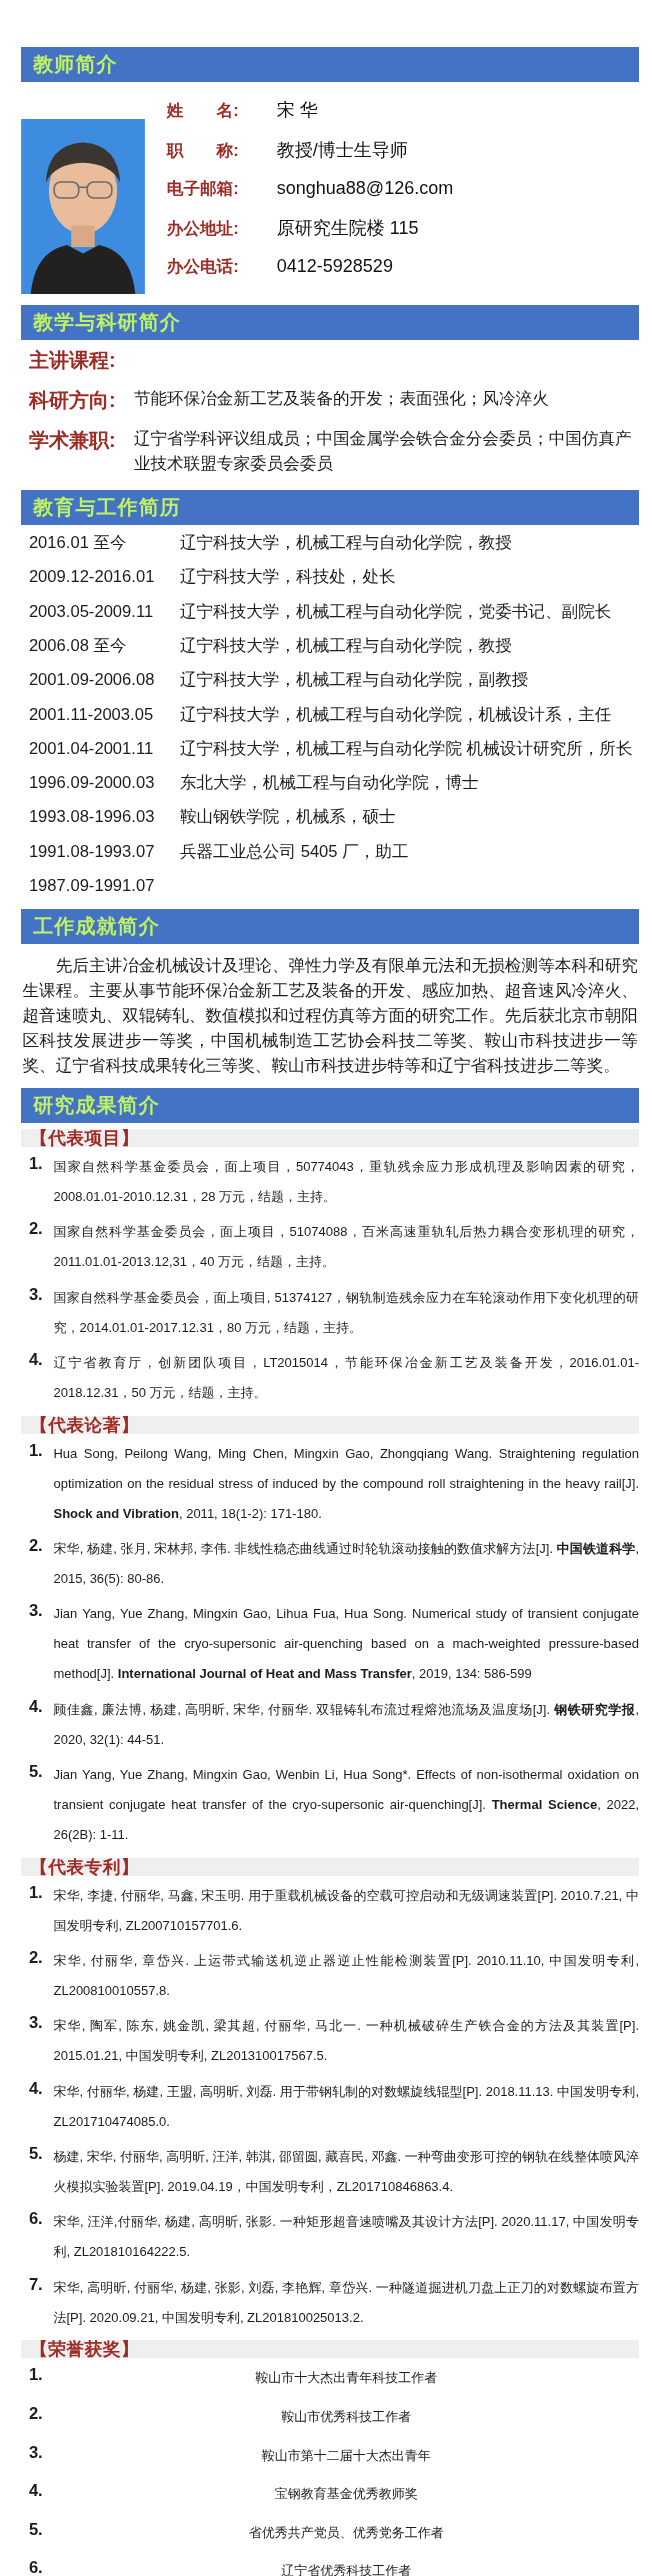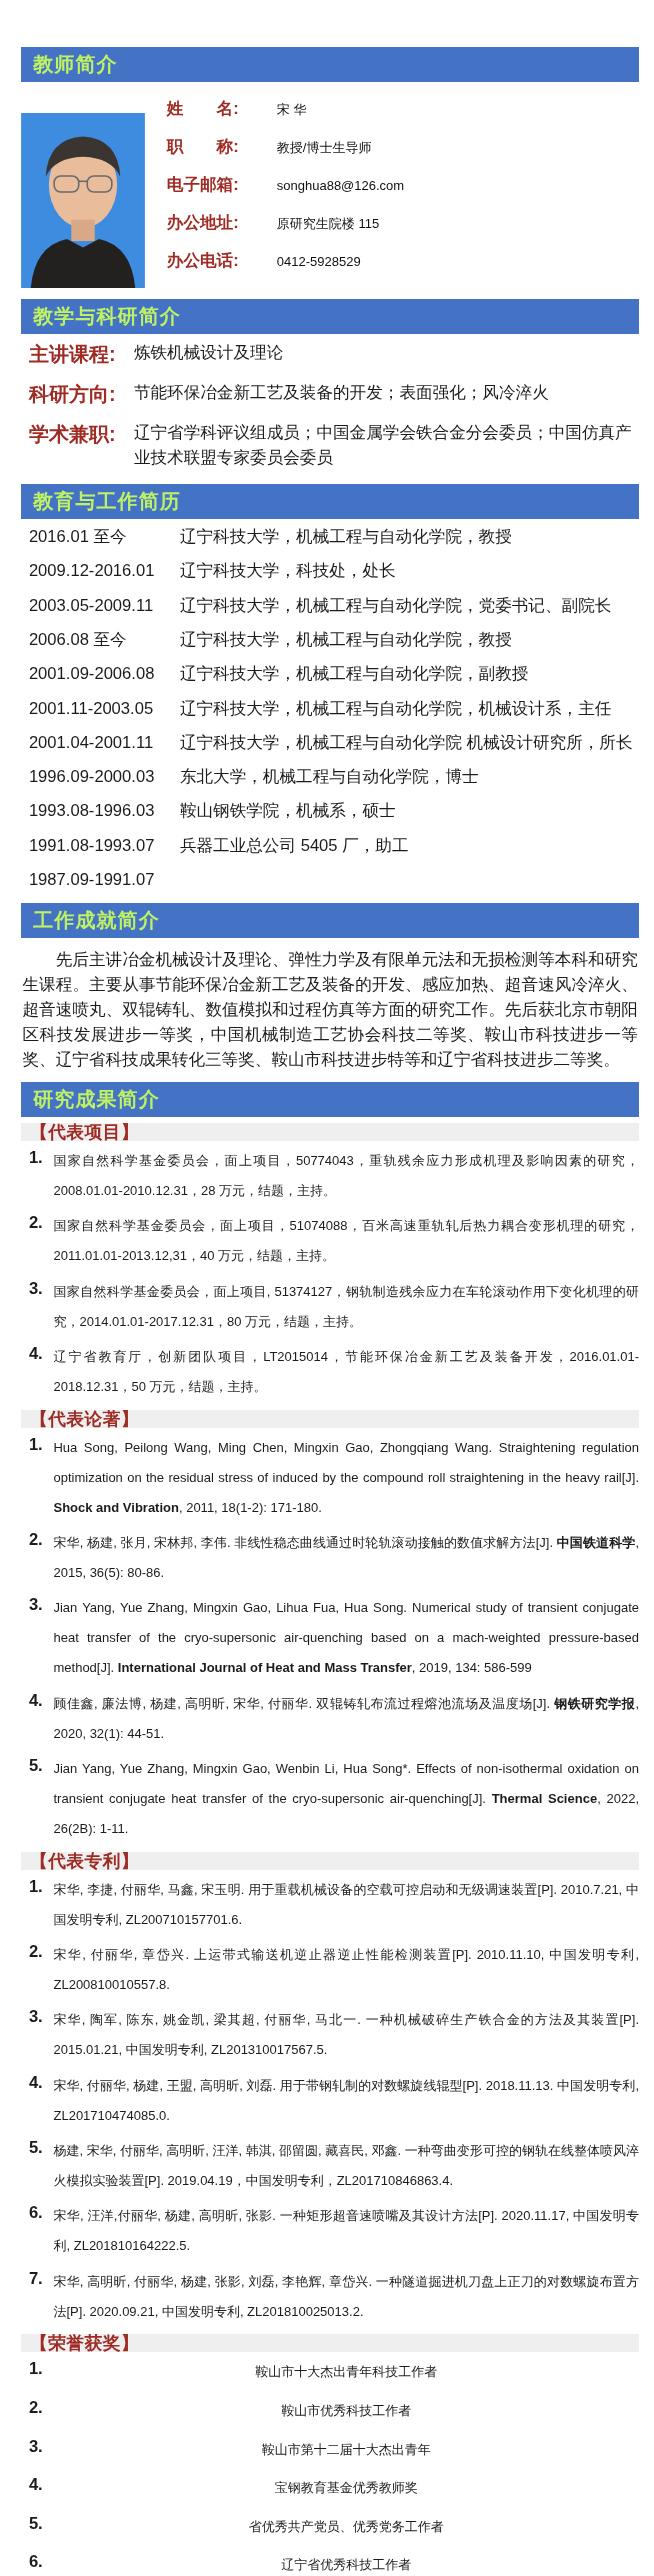--- a/index.html
+++ b/index.html
@@ -25,21 +25,21 @@
   }
   .bar span{
     color:#bef264;font-size:20px;font-weight:bold;letter-spacing:1.1px;
   }
   
   .profile{display:flex;margin:3.2px 0 10.7px 0;align-items:flex-end;}
   .photo{width:124px;height:175px;flex:none;overflow:hidden;}
   .pfields{flex:1;padding:9.6px 0 0 21.4px;}
   .prow{display:flex;align-items:baseline;margin-bottom:16px;}
   .plabel{color:var(--heading-red);font-weight:bold;font-size:16.6px;width:110px;flex:none;}
-  .pvalue{font-size:13px;color:#111;}
+  .pvalue{font-size:18px;color:#111;}
   
   .trows{margin:7.5px 0 9.6px 7.5px;}
   .trow{display:flex;margin-bottom:13px;}
   .tlabel{color:var(--heading-red);font-weight:bold;font-size:20px;width:105px;flex:none;}
   .tvalue{font-size:16.6px;line-height:24.6px;flex:1;}
   
   .hrows{margin:7.5px 0 8.6px 7.5px;}
   .hrow{display:flex;margin-bottom:11.8px;}
   .period{width:151px;flex:none;font-size:16.6px;line-height:22.5px;}
   .detail{flex:1;font-size:16.6px;line-height:22.5px;}
@@ -109,21 +109,20 @@
         </div>
       </div>
   </div>
 
   <div class="bar">
     <span>教学与科研简介</span>
   </div>
   <div class="trows">
       <div class="trow">
         <span class="tlabel">主讲课程:</span>
-        <span class="tvalue">炼铁机械设计及理论</span>
       </div>
       <div class="trow">
         <span class="tlabel">科研方向:</span>
         <span class="tvalue">节能环保冶金新工艺及装备的开发；表面强化；风冷淬火</span>
       </div>
       <div class="trow">
         <span class="tlabel">学术兼职:</span>
         <span class="tvalue">辽宁省学科评议组成员；中国金属学会铁合金分会委员；中国仿真产业技术联盟专家委员会委员</span>
       </div>
     </div>

